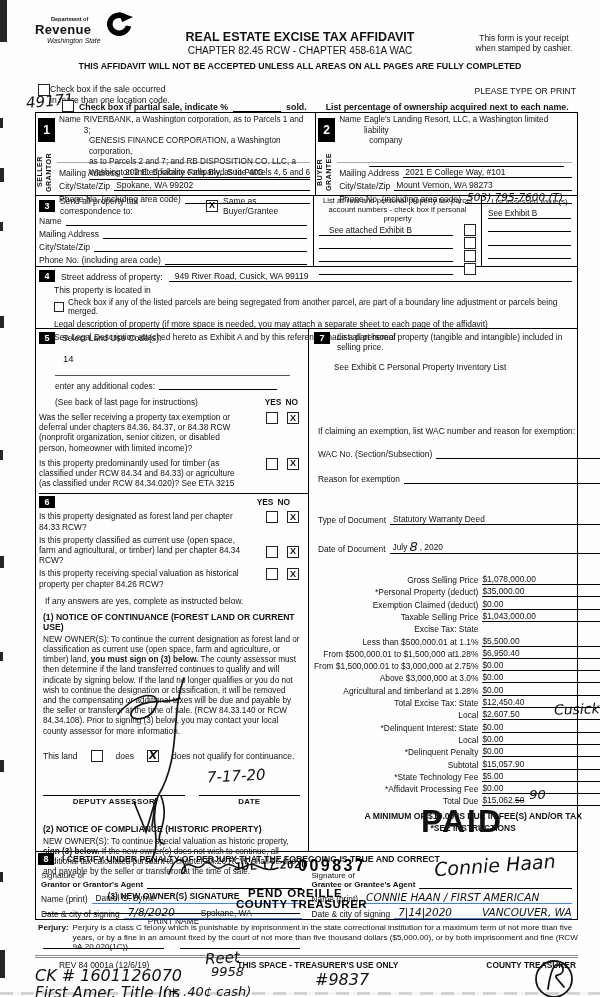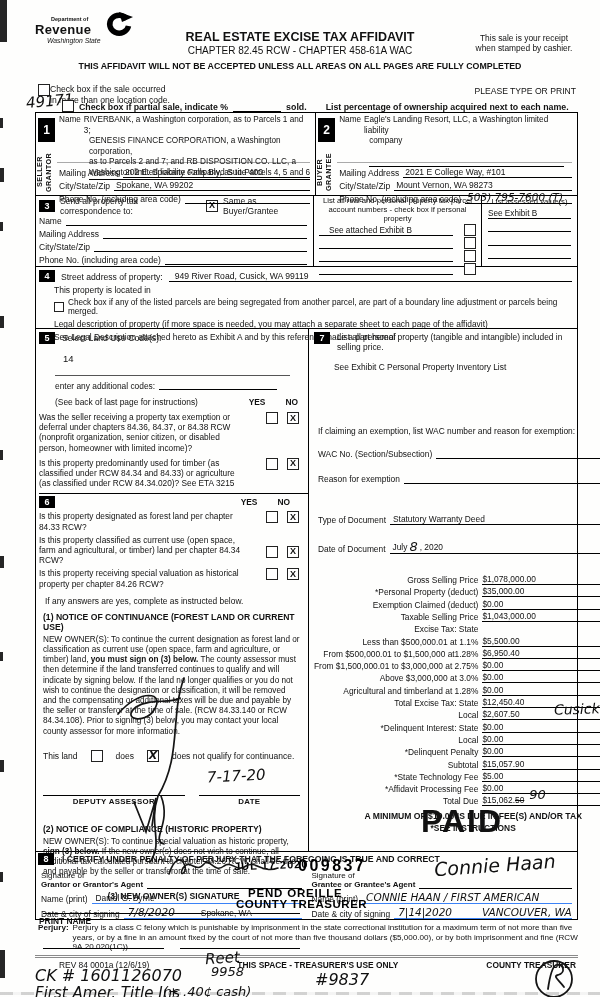--- a/index.html
+++ b/index.html
@@ -72,39 +72,39 @@
   
   .sec57 { display:flex; border:1.5px solid #000; border-top:0; height:523px; }
   .s57left { width:272px; position:relative; padding:3px 0 0 3px; font-size:8.4px; }
   .s57right { flex:1; border-left:1.2px solid #000; position:relative; padding:3px 3px 0 5px; font-size:8.4px; }
   .l5head { display:flex; gap:7px; align-items:center; font-size:8.7px; }
   .code14 { margin:9px 0 0 24px; font-size:9.5px; }
   .codeline { width:235px; border-bottom:1.5px solid #555; margin:11px 0 0 16px; }
   .addcodes { display:flex; margin:5px 8px 0 16px; gap:4px; font-size:8.4px; }
   .addcodes .ul { flex:0 0 118px; height:9px; }
   .seeback-row { display:flex; justify-content:space-between; margin:6px 10px 0 16px; font-size:8.4px; }
-  .ynpair { display:flex; gap:20px; font-weight:bold; }
+  .ynpair { display:flex; gap:4px; font-weight:bold; }
   .qrow { position:relative; margin-top:5px; padding-right:64px; }
   .qtext { width:206px; line-height:10.2px; font-size:8.3px; }
   .qboxes { position:absolute; right:9px; display:flex; gap:9px; top:0; }
   .qboxes.low { top:11px; }
   .bar6 { display:flex; justify-content:space-between; align-items:center; margin-top:5px; border-top:1.2px solid #000; padding:2px 18px 0 0; }
   .ifany { margin:7px 0 0 6px; }
   .ntitle { margin:6px 6px 0 4px; font-size:8.6px; font-weight:bold; }
   .nbody { margin:3px 7px 0 4px; font-size:8.2px; line-height:10.2px; }
   .cont-row { display:flex; align-items:center; gap:13px; margin:13px 0 0 4px; font-size:8.5px; }
   .cont-row .cbh { font-size:11px; }
   .sigrow { display:flex; gap:14px; margin:21px 8px 0 4px; }
   .sigc1 { flex:1.4; } .sigc2 { flex:1; position:relative; }
   .sline { border-bottom:1px solid #000; height:13px; }
   .slbl { text-align:center; font-size:7.9px; font-weight:bold; margin-top:1px; letter-spacing:.3px; }
   .hand-717 { position:absolute; left:8px; top:-16px; font-size:15px; transform:rotate(-3deg); white-space:nowrap; }
   .sig3title { text-align:center; font-weight:bold; font-size:8.6px; margin-top:13px; }
   .line3a { border-bottom:1px solid #000; height:13px; margin:0 8px 0 4px; }
-  .printname { font-weight:bold; font-size:8.4px; margin-top:2px; }
+  .printname { text-align:center; font-weight:normal; font-size:8.4px; margin-top:2px; }
   .line3b { display:flex; gap:16px; margin:12px 8px 0 4px; }
   .line3b .ul { flex:1; height:11px; }
   .sig-overlay { position:absolute; left:70px; top:345px; pointer-events:none; }
   
   .r7head { display:flex; gap:7px; }
   .r7head .tt { font-size:8.4px; line-height:10.4px; }
   .exhibitc { margin:9px 0 0 20px; }
   .exemption { margin:54px 0 0 4px; }
   .lrow { display:flex; margin:13px 4px 0 4px; gap:4px; align-items:flex-end; }
   .lrow .ul { flex:1; height:9px; }
@@ -184,21 +184,21 @@
       <svg width="30" height="26" viewBox="0 0 30 26" style="margin-top:-4px">
         <path d="M24 7 A 9.5 9 0 1 0 25.5 14" fill="none" stroke="#000" stroke-width="5.5"></path>
         <path d="M16 0 L30 5 L19 10 Z" fill="#000"></path>
       </svg>
     </div>
     <div class="title-block">
       <div class="title">REAL ESTATE EXCISE TAX AFFIDAVIT</div>
       <div class="subtitle">CHAPTER 82.45 RCW - CHAPTER 458-61A WAC</div>
     </div>
     <div class="receipt-note">
-      <div>This sale is your receipt</div>
+      <div>This form is your receipt</div>
       <div>when stamped by cashier.</div>
     </div>
     <div class="notice1">THIS AFFIDAVIT WILL NOT BE ACCEPTED UNLESS ALL AREAS ON ALL PAGES ARE FULLY COMPLETED</div>
     <div class="multi-loc">
       <span class="cb"></span>
       <span>
         <span>Check box if the sale occurred</span><br>
         <span>in more than one location code.</span>
       </span>
     </div>

